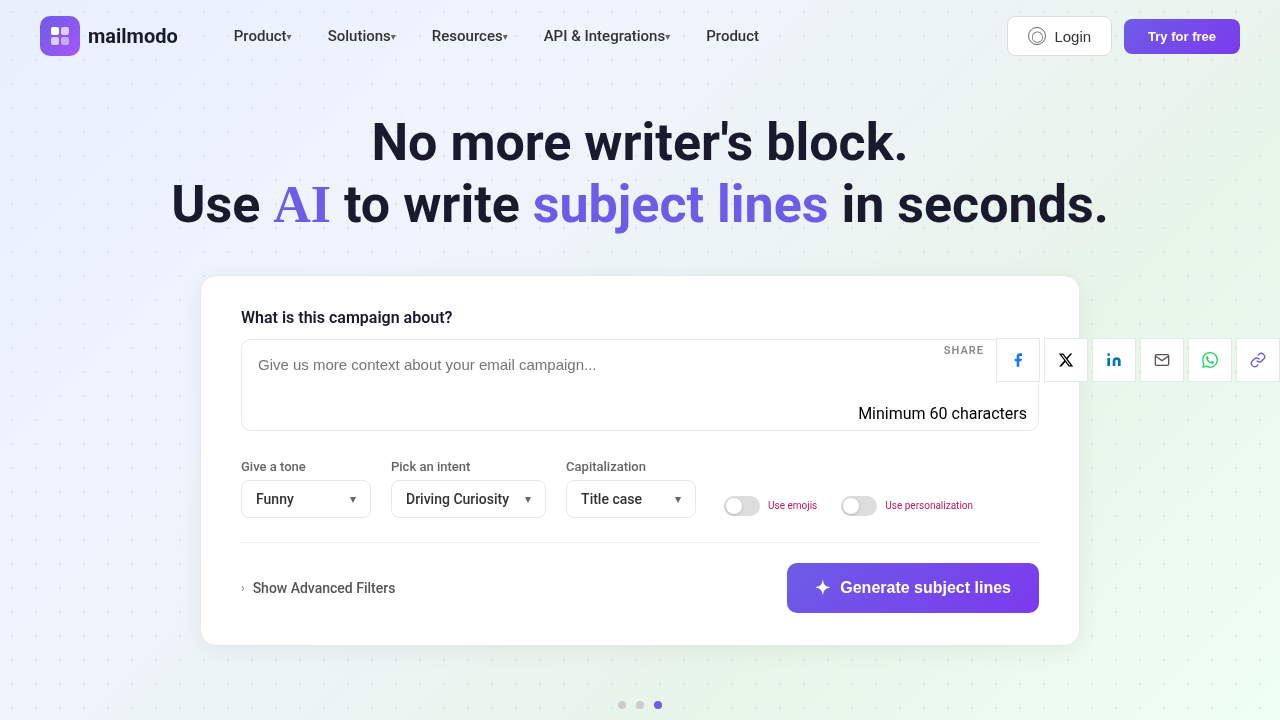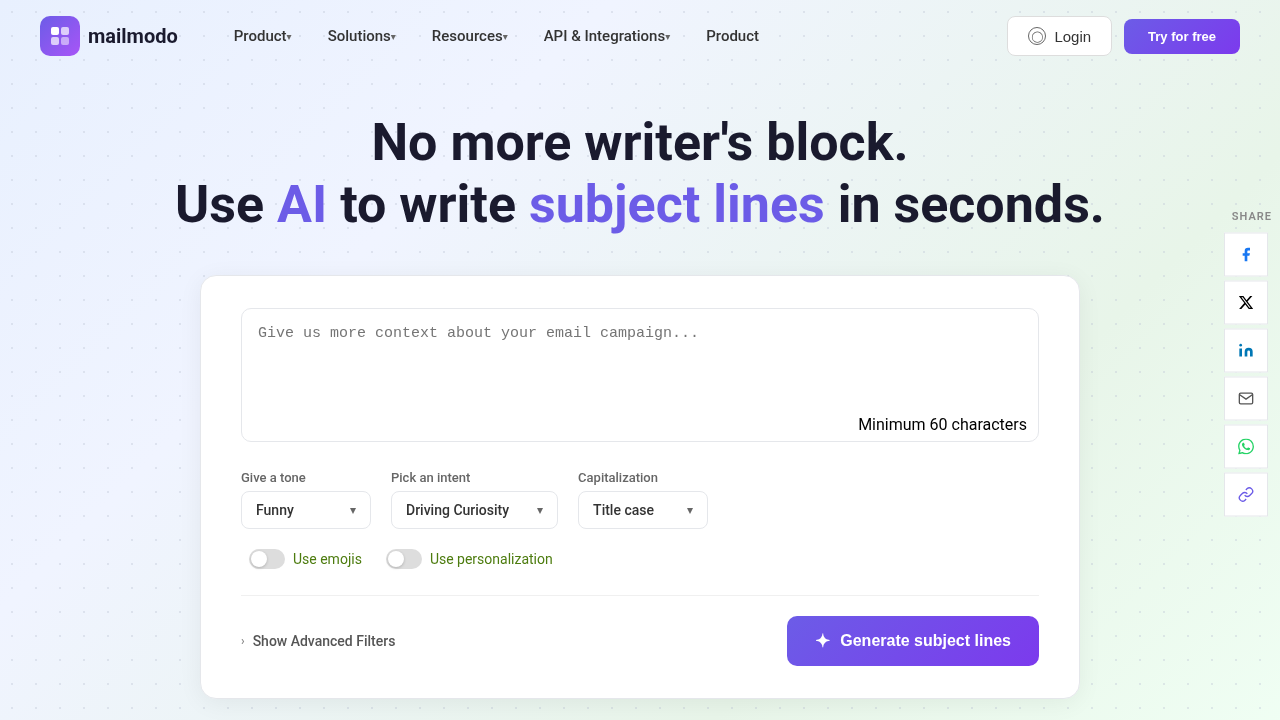--- a/index.html
+++ b/index.html
@@ -140,20 +140,21 @@
     .hero h1 {
       font-size: 52px;
       font-weight: 700;
       color: #1a1a2e;
       line-height: 1.2;
       margin-bottom: 8px;
     }
 
     .hero h1 .highlight-ai {
       color: #6c5ce7;
+      font-family: Liberation Serif, serif;
     }
 
     .hero h1 .highlight-subject {
       color: #6c5ce7;
     }
 
     
     .main-card {
       position: relative;
       z-index: 5;
@@ -174,22 +175,22 @@
     }
 
     .campaign-textarea {
       width: 100%;
       border: 1.5px solid #e5e7eb;
       border-radius: 10px;
       padding: 16px;
       font-size: 15px;
       color: #999;
       resize: none;
-      height: 134px;
-      font-family: Liberation Mono, monospace;
+      height: 92px;
+      font-family: Liberation Sans, sans-serif;
       outline: none;
       position: relative;
     }
 
     .textarea-wrapper {
       position: relative;
       margin-bottom: 24px;
     }
 
     .char-hint {
@@ -217,21 +218,21 @@
     .filter-label {
       font-size: 13px;
       color: #666;
       font-weight: 500;
     }
 
     .filter-select {
       display: flex;
       align-items: center;
       justify-content: space-between;
-      gap: 28px;
+      gap: 16px;
       padding: 10px 14px;
       border: 1.5px solid #e5e7eb;
       border-radius: 8px;
       background: white;
       cursor: pointer;
       min-width: 130px;
       font-size: 14px;
       color: #333;
       font-weight: 500;
     }
@@ -247,22 +248,22 @@
       gap: 24px;
       margin-left: 8px;
       align-self: flex-end;
       padding-bottom: 2px;
     }
 
     .toggle-item {
       display: flex;
       align-items: center;
       gap: 8px;
-      font-size: 14px;
-      color: #4d7c0f;
+      font-size: 10px;
+      color: #be185d;
     }
 
     .toggle-switch {
       width: 36px;
       height: 20px;
       border-radius: 10px;
       background: #ddd;
       position: relative;
       cursor: pointer;
     }
@@ -326,21 +327,21 @@
     }
 
     
     .side-share {
       position: fixed;
       right: 0;
       top: 50%;
       transform: translateY(-50%);
       z-index: 20;
       display: flex;
-      flex-direction: column;
+      flex-direction: row;
       gap: 4px;
     }
 
     .share-label {
       font-size: 11px;
       color: #888;
       letter-spacing: 1px;
       text-align: center;
       padding: 6px 8px;
       font-weight: 600;
@@ -436,20 +437,21 @@
 <section class="hero">
   <h1>
     <span>No more writer's block.</span><br>
     <span>Use </span><span class="highlight-ai">AI</span><span> to write </span><span class="highlight-subject">subject lines</span><span> in seconds.</span>
   </h1>
 </section>
 
 <div style="position: relative; z-index: 5; padding: 0 200px 0 200px;">
   <div class="main-card">
 
+    <div class="card-question">What is this campaign about?</div>
 
     <div class="textarea-wrapper">
       <textarea class="campaign-textarea" placeholder="Give us more context about your email campaign..." style=""></textarea>
       <span class="char-hint">Minimum 60 characters</span>
     </div>
 
     <div class="filters-row">
 
       <div class="filter-group">
         <span class="filter-label">Give a tone</span>

